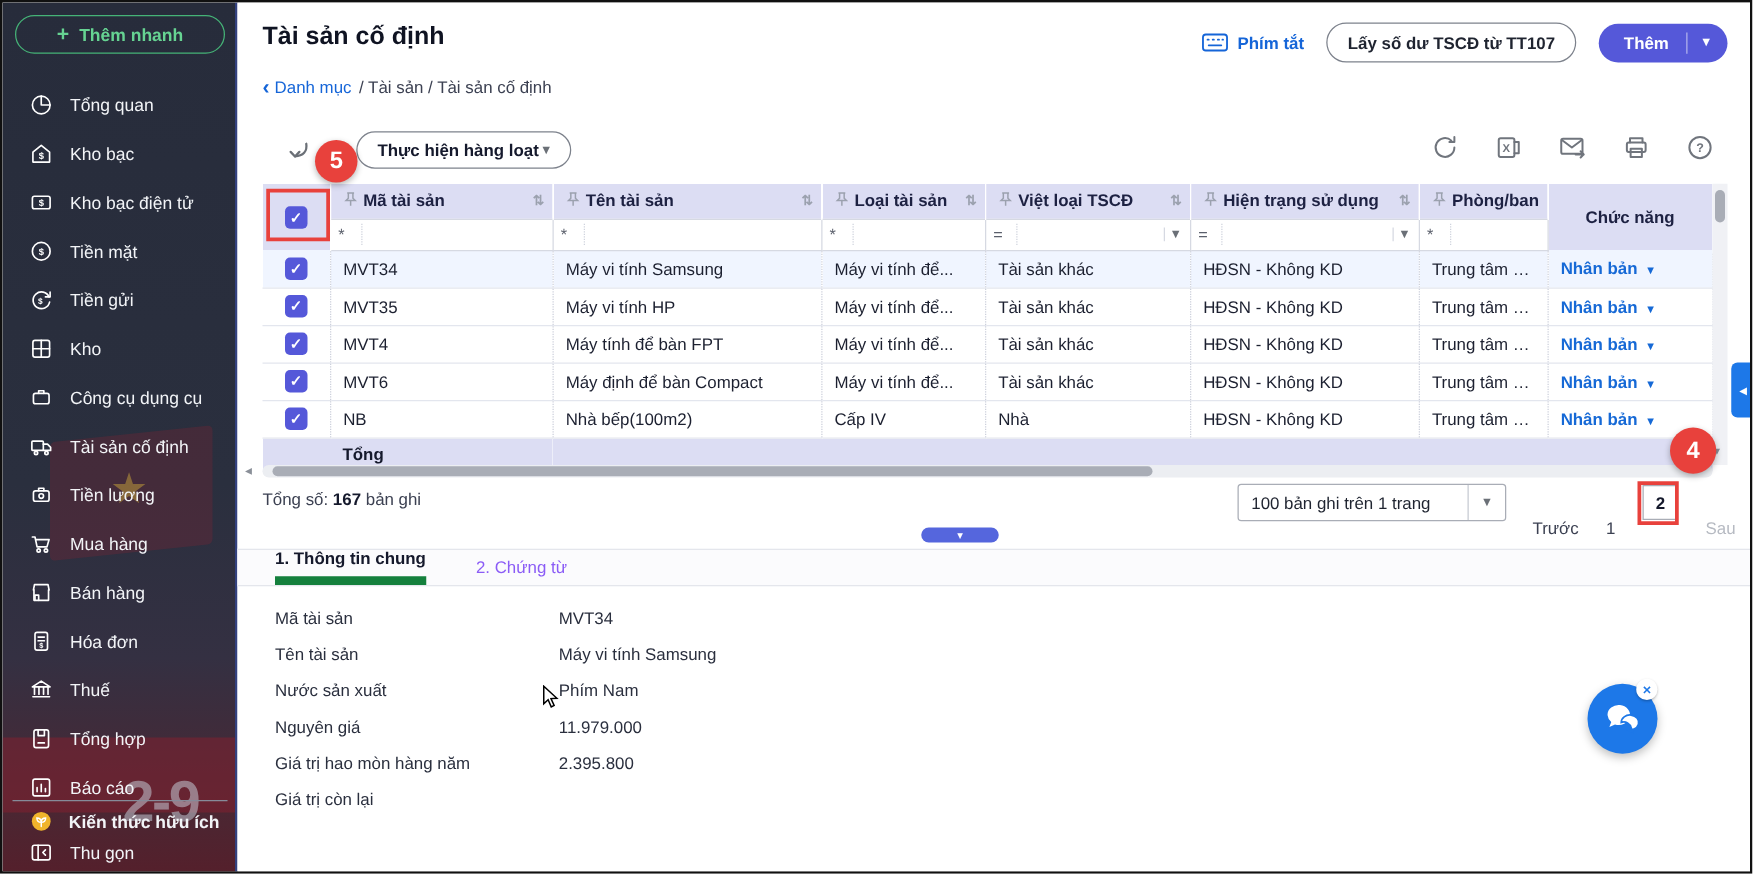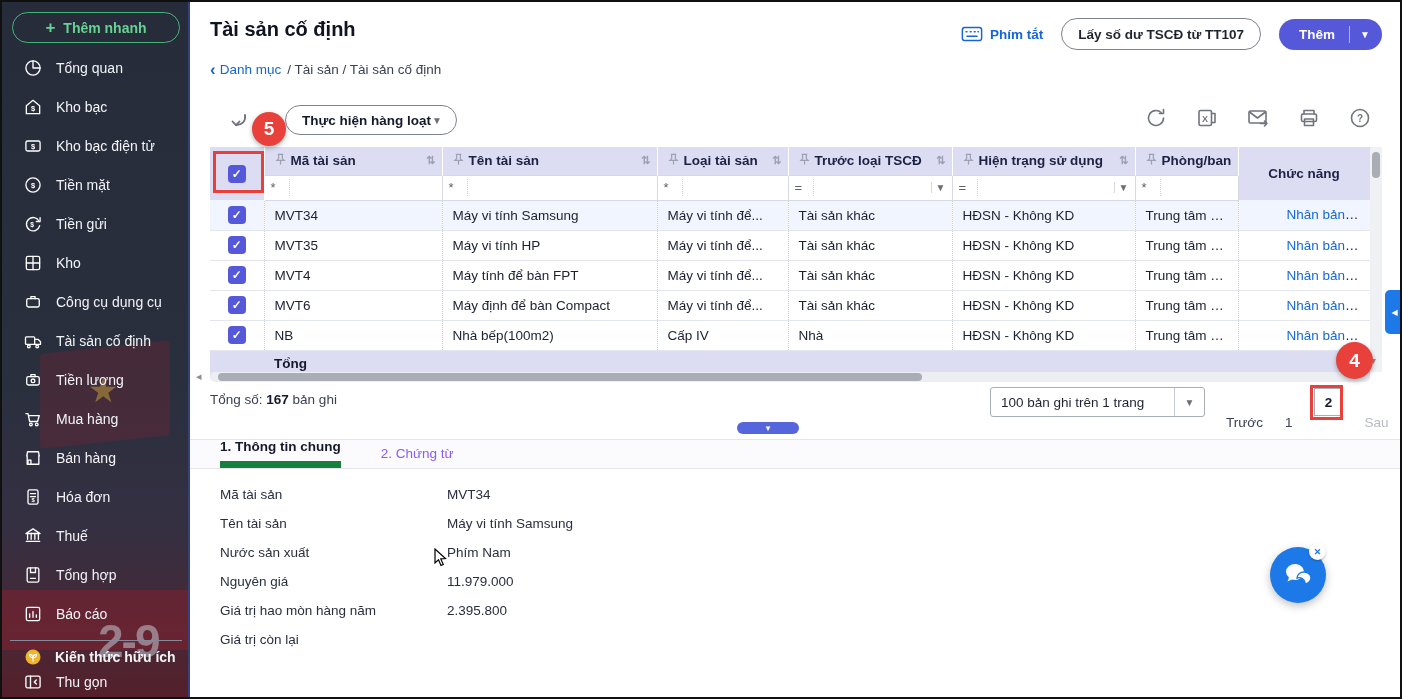--- a/index.html
+++ b/index.html
@@ -13,21 +13,21 @@
     border-right:2px solid #33417e; color:#f2f4f7; overflow:hidden; }
   .flag-decor { position:absolute; left:38px; top:345px; width:130px; height:95px;
     background:#a31f2d; opacity:.22; transform:skewY(-6deg); border-radius:4px; }
   .flag-star { position:absolute; left:86px; top:368px; color:#d8b23c; opacity:.45; font-size:34px; }
   .festive-band { position:absolute; left:0; top:588px; width:188px; height:60px; background:#8f1f2e; opacity:.45; }
   .decor-29 { position:absolute; left:96px; top:612px; font-size:46px; font-weight:bold;
     color:rgba(195,200,212,.55); letter-spacing:-2px; }
   .quick-add { position:absolute; left:10px; top:10px; width:168px; height:31px; border:1.5px solid #45b377;
     border-radius:16px; color:#66d392; font-size:14px; font-weight:bold; display:flex; align-items:center;
     justify-content:center; gap:8px; cursor:pointer; background:transparent; z-index:2; }
-  .nav { position:absolute; left:0; top:46px; width:171px; z-index:2; }
+  .nav { position:absolute; left:0; top:62px; width:171px; z-index:2; }
   .nav-item { height:39px; display:flex; align-items:center; gap:13px; padding-left:21px;
     font-size:14px; font-weight:500; cursor:pointer; white-space:nowrap; }
   .sicon { width:20px; height:20px; flex:0 0 20px; display:inline-flex; }
   .sicon svg { width:20px; height:20px; stroke:#fff; fill:none; stroke-width:1.6; stroke-linecap:round; stroke-linejoin:round; }
   .sicon svg text { fill:#fff; stroke:none; font-weight:bold; }
   .side-divider { position:absolute; left:8px; top:638px; width:172px; height:0; border-top:1px solid #868b99; z-index:2; }
   .nav-foot1 { position:absolute; left:0; top:642px; width:188px; height:26px; display:flex; align-items:center;
     gap:12px; padding-left:21px; font-size:14px; font-weight:bold; z-index:2; overflow:hidden; }
   .nav-foot2 { position:absolute; left:0; top:666px; width:188px; height:28px; display:flex; align-items:center;
     gap:13px; padding-left:21px; font-size:14px; font-weight:500; z-index:3;text-align:center; }
@@ -77,21 +77,21 @@
   .finput { flex:1; height:17px; border-left:1px dotted #cfd3dd; }
   .fdd { color:#6b7077; font-size:10px; padding-left:4px; border-left:1px solid #d6d9e2; height:100%; display:flex; align-items:center; }
   .chk-hd { background:#dcddf3; border-right:1px solid #fff; }
   .func-hd { background:#dcddf3; text-align:center !important; font-weight:bold; color:#1d2142; }
   tbody td { height:30px; border-bottom:1px solid #e3e6ee; border-right:1px dotted #ccd0db; padding:0 10px; }
   tbody tr.sel td { background:#f0f5ff; }
   tbody td.cc { text-align:center; padding:0; }
   .checkbox { display:inline-block; width:18px; height:18px; background:#5558d9; border-radius:4px; position:relative; cursor:pointer; vertical-align:middle; }
   .checkbox::after { content:"✓"; position:absolute; left:0; top:0; width:18px; height:18px; color:#fff;
     font-size:12px; font-weight:bold; line-height:18px; text-align:center; }
-  .act { color:#1669d6; font-weight:normal; cursor:pointer;margin-left:38px; }
+  .act { color:#1669d6; font-weight:bold; cursor:pointer; }
   .act .car { font-size:9px; padding-left:6px; }
   tfoot td { background:#dcddf3; height:27px; font-weight:bold; padding:0 10px; color:#15192c; }
   .vscroll { position:absolute; left:1160px; top:0; width:12px; height:225px; background:#f0f1f5; }
   .vthumb { position:absolute; left:2px; top:5px; width:8px; height:26px; background:#a9adb6; border-radius:4px; }
   .varrow { position:absolute; left:1px; top:208px; color:#8a8f98; font-size:10px; }
 
   .hscroll { position:absolute; left:20px; top:370px; width:1160px; height:10px; background:#eceef2; border-radius:5px; }
   .hthumb { position:absolute; left:8px; top:1px; width:704px; height:8px; background:#a9adb6; border-radius:4px; cursor:grab; }
   .harrow { position:absolute; left:-14px; top:-2px; color:#8a8f98; font-size:11px; }
 
@@ -435,21 +435,21 @@
               <span>Loại tài sản</span>
               <span class="sort">⇅</span>
                 </div>
               </th>
             <th>
                 <div class="hflex">
               <span class="pin"><svg viewBox="0 0 12 14">
                       <path d="M3 1.5 h6 M4 1.5 v4.5 l-2 2 h8 l-2 -2 v-4.5"></path>
                       <path d="M6 8 v4.5"></path>
                     </svg></span>
-              <span>Trước loại TSCĐ</span>
+              <span>Việt loại TSCĐ</span>
               <span class="sort">⇅</span>
                 </div>
               </th>
             <th>
                 <div class="hflex">
               <span class="pin"><svg viewBox="0 0 12 14">
                       <path d="M3 1.5 h6 M4 1.5 v4.5 l-2 2 h8 l-2 -2 v-4.5"></path>
                       <path d="M6 8 v4.5"></path>
                     </svg></span>
               <span>Hiện trạng sử dụng</span>

